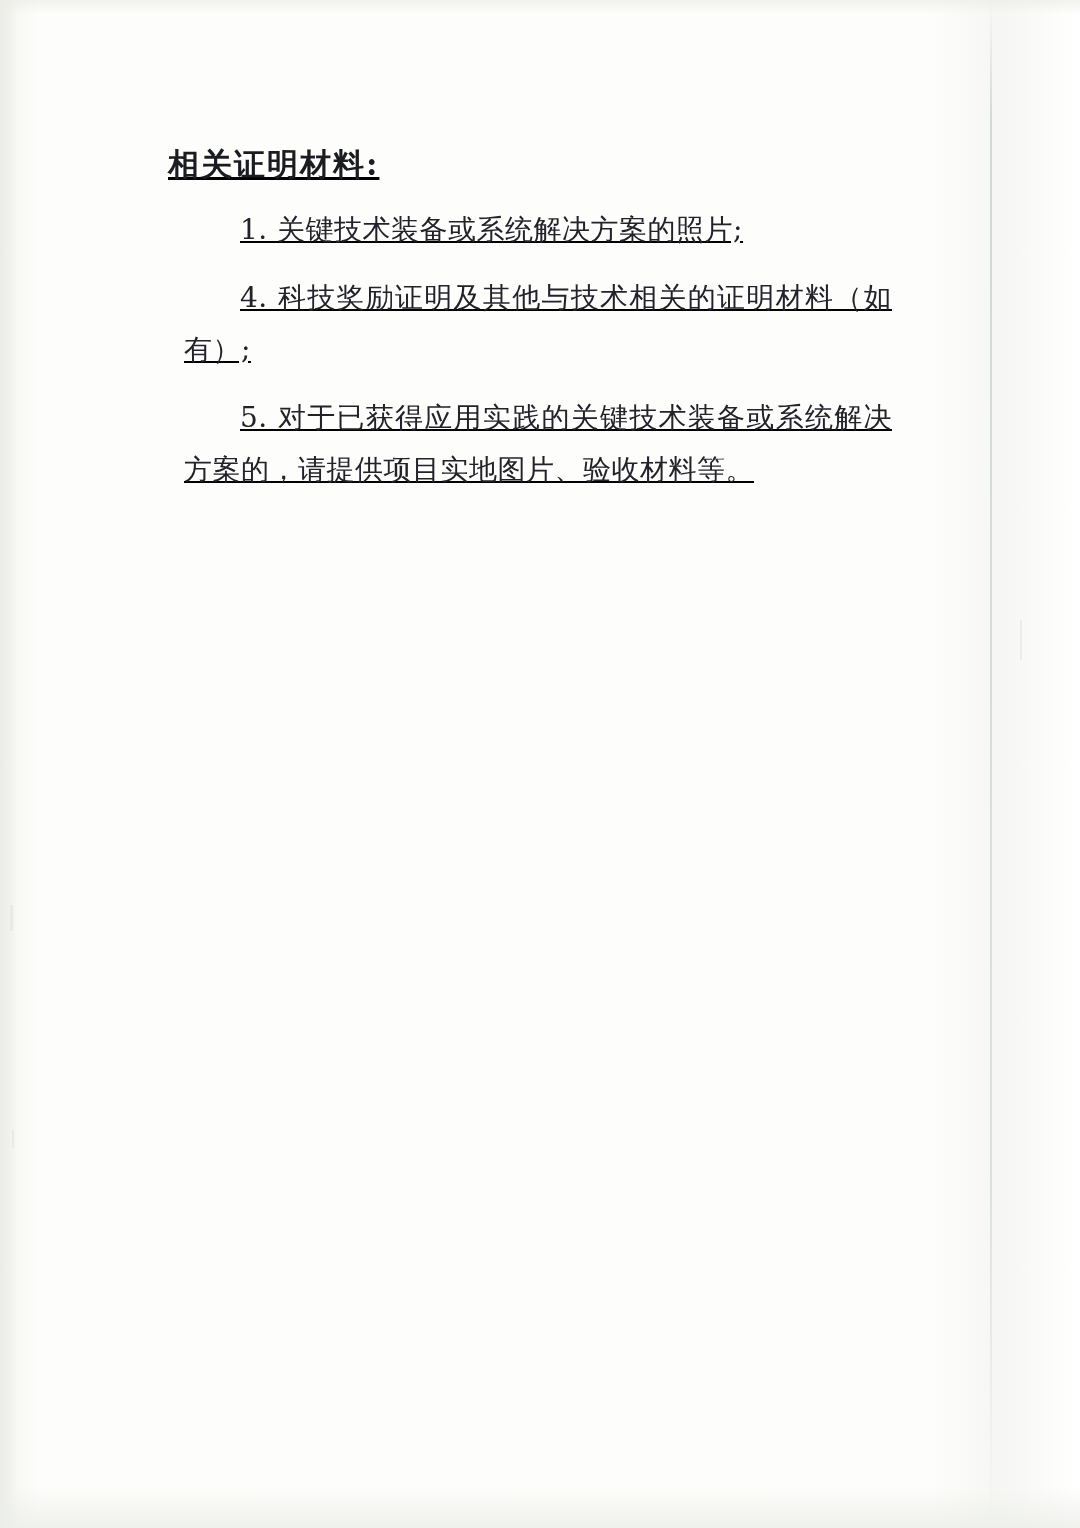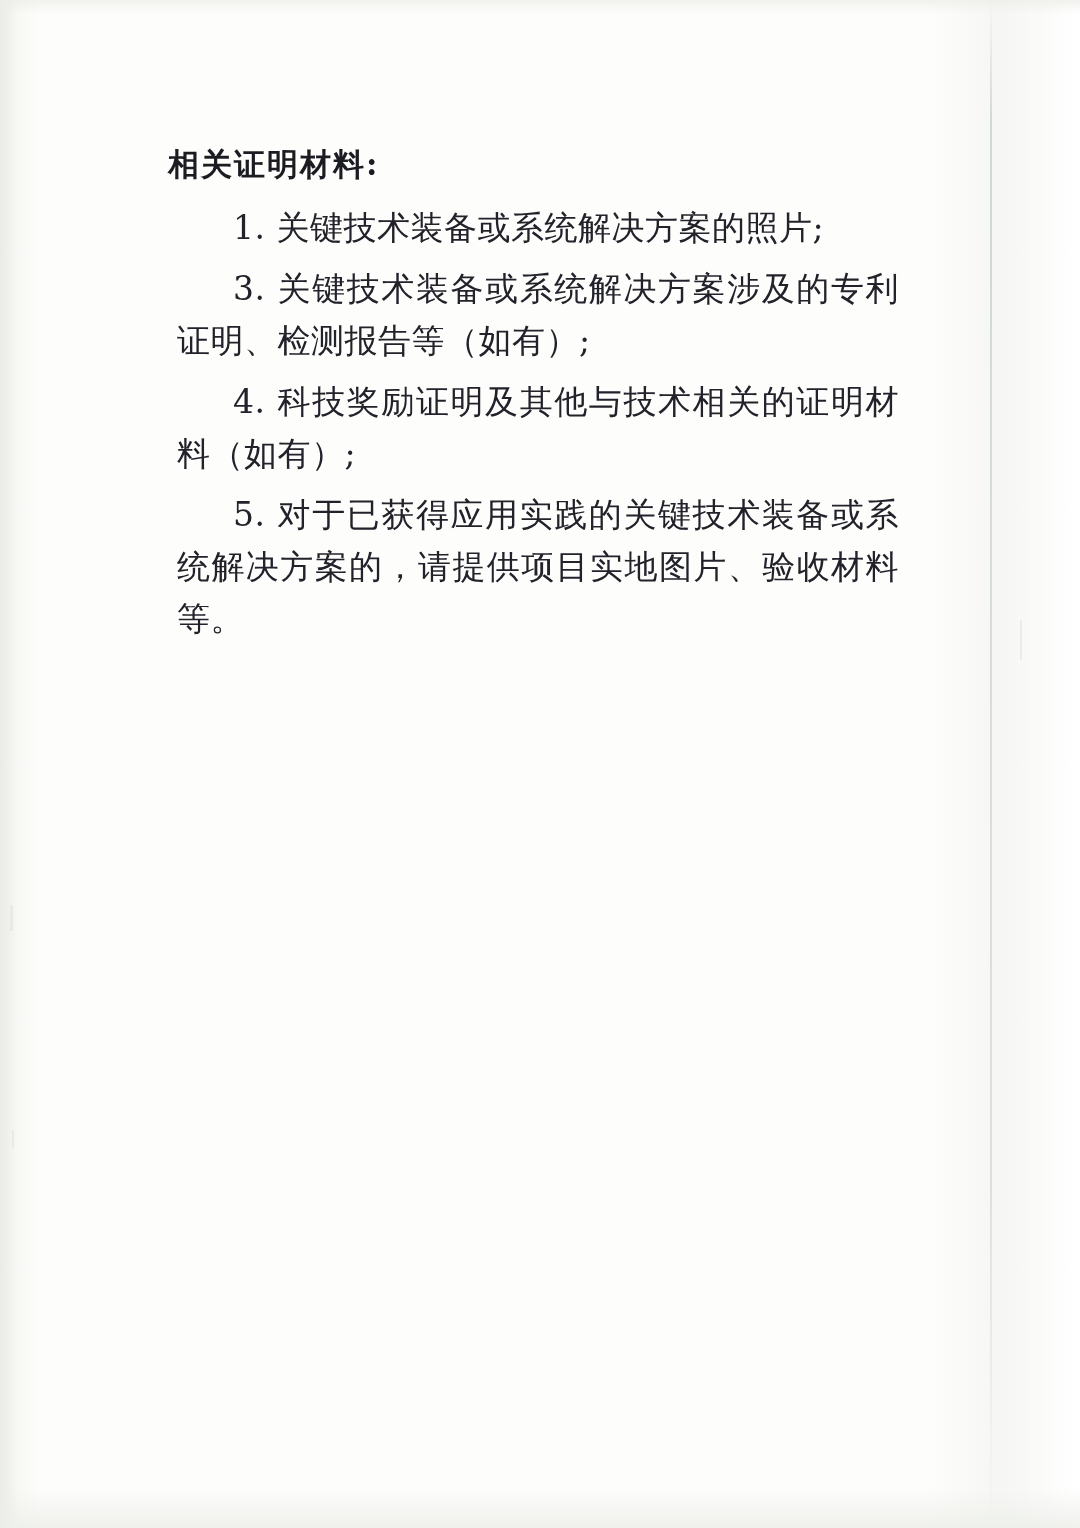--- a/index.html
+++ b/index.html
@@ -66,37 +66,38 @@
     background: #dfe2dc;
     opacity: 0.55;
   }
 
   
   .content {
     position: absolute;
     left: 168px;
     top: 140px;
     width: 740px;
+    text-decoration: underline;
   }
 
   .doc-heading {
     font-size: 31px;
     line-height: 48px;
     letter-spacing: 2px;
     color: #1b1b22;
     font-weight: 700;
     margin: 0 0 14px 0;
     font-family: "DejaVu Serif", "Liberation Serif", serif;
   }
 
   .doc-para {
-    font-size: 33px;
+    font-size: 28px;
     line-height: 52px;
     color: #22222b;
-    margin: 9px;
+    margin: 16px;
     letter-spacing: 0.5px;
     text-align: justify;
     text-justify: inter-ideograph;
   }
 
   .doc-para.indent {
     text-indent: 56px;
   }
 </style>
 </head>
@@ -113,20 +114,19 @@
   <div class="scan-speck" style="left:12px; top:1130px; width:2px; height:18px;"></div>
   <div class="scan-speck" style="left:1020px; top:620px; width:2px; height:40px;"></div>
 
   <div class="content">
 
     <h1 class="doc-heading">相关证明材料:</h1>
 
     <p class="doc-para indent">1. 关键技术装备或系统解决方案的照片;</p>
 
 
-    <p class="doc-para indent">3. 关键技术装备或系统解决方案涉及的专利证明、检测报告等（如有）;</p>
 
     <p class="doc-para indent">4. 科技奖励证明及其他与技术相关的证明材料（如有）;</p>
 
     <p class="doc-para indent">5. 对于已获得应用实践的关键技术装备或系统解决方案的，请提供项目实地图片、验收材料等。</p>
 
   </div>
 </div>
 
 </body></html>

